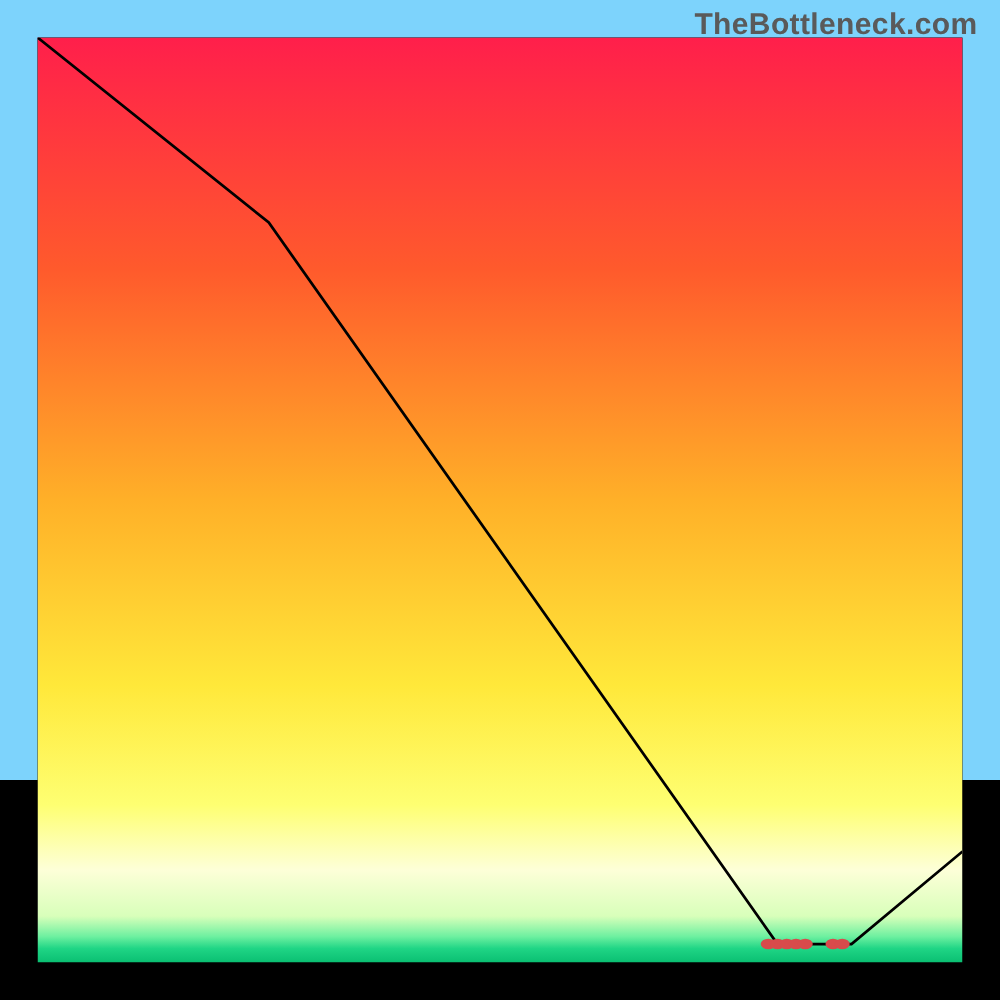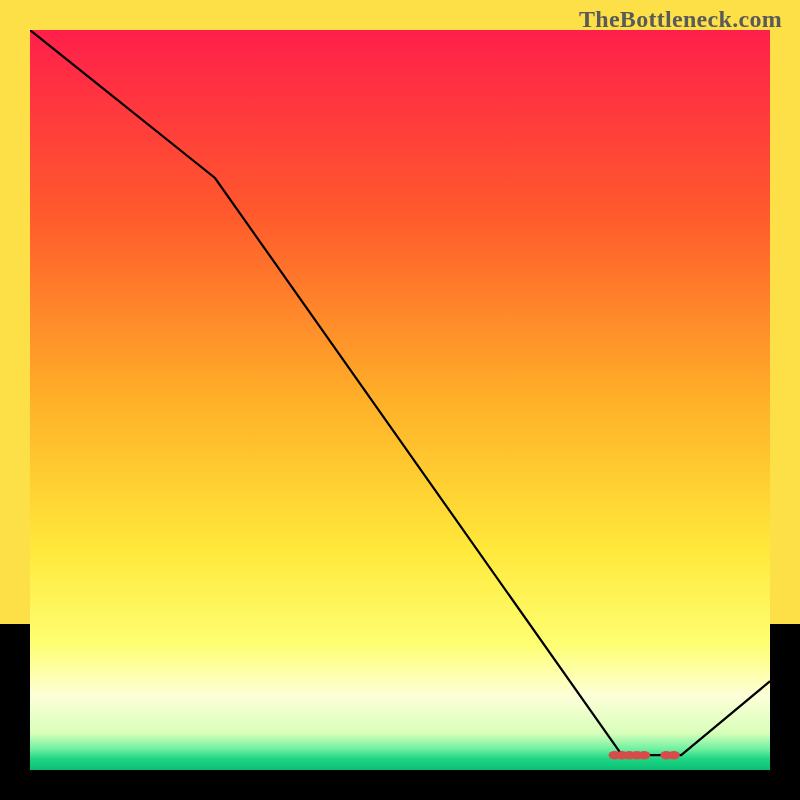--- a/index.html
+++ b/index.html
@@ -8,22 +8,21 @@
     width: 800px;
     height: 800px;
     background: #000;
     overflow: hidden;
     font-family: Arial, Helvetica, sans-serif;
   }
   .frame {
     position: relative;
     width: 800px;
     height: 624px;
-    background: #fde047;
-    font-family: Liberation Serif, serif;
+    background: #7dd3fc;
   }
   .watermark {
     position: absolute;
     top: 6px;
     right: 18px;
     color: #5a5a5a;
     font-size: 24px;
     font-weight: 600;
     letter-spacing: 0.3px;
     user-select: none;

